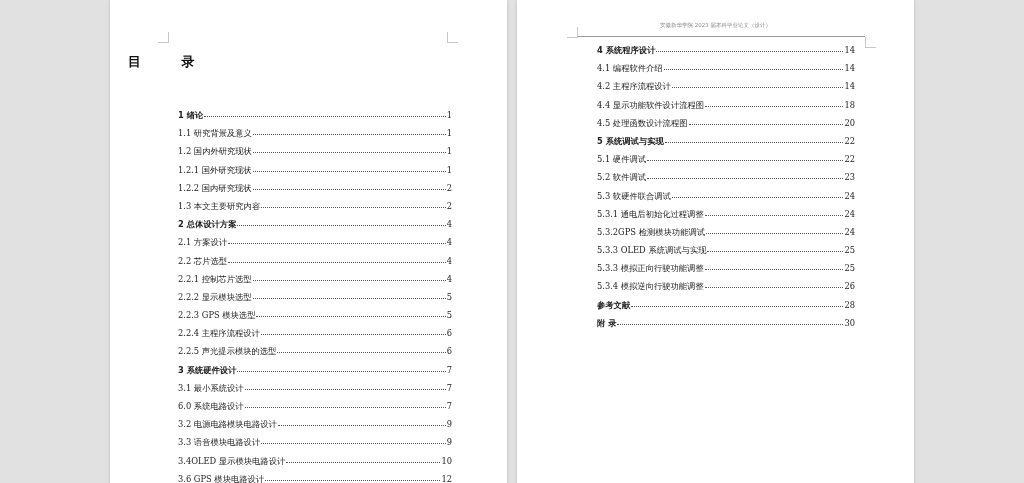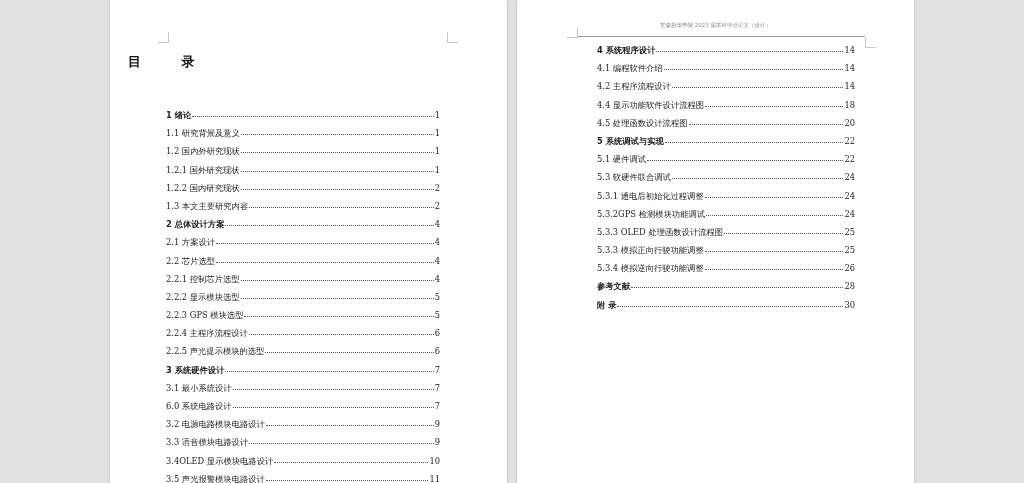--- a/index.html
+++ b/index.html
@@ -43,21 +43,21 @@
     }
     .header-rule { position: absolute; top: 36px; left: 60px; width: 288px; height: 0; border-top: 1px solid #9a9a9a; }
   </style>
 </head>
 <body>
 
 <div class="page" id="page1">
   <div class="corner c-tl" style="left:48px; top:32px;"></div>
   <div class="corner c-tr" style="left:337px; top:32px;"></div>
   <div class="title">目 录</div>
-  <div class="toc" id="toc1" style="left:56px; top:84px; width:274px;">
+  <div class="toc" id="toc1" style="left:68px; top:84px; width:274px;">
       <div class="toc-row bold">
         <span class="toc-label">1 绪论</span>
         <span class="toc-dots"></span>
         <span class="toc-page">1</span>
       </div>
       <div class="toc-row">
         <span class="toc-label">1.1 研究背景及意义</span>
         <span class="toc-dots"></span>
         <span class="toc-page">1</span>
       </div>
@@ -143,25 +143,20 @@
       </div>
       <div class="toc-row">
         <span class="toc-label">3.3 语音模块电路设计</span>
         <span class="toc-dots"></span>
         <span class="toc-page">9</span>
       </div>
       <div class="toc-row">
         <span class="toc-label">3.4OLED 显示模块电路设计</span>
         <span class="toc-dots"></span>
         <span class="toc-page">10</span>
-      </div>
-      <div class="toc-row">
-        <span class="toc-label">3.5 声光报警模块电路设计</span>
-        <span class="toc-dots"></span>
-        <span class="toc-page">11</span>
       </div>
       <div class="toc-row">
         <span class="toc-label">3.6 GPS 模块电路设计</span>
         <span class="toc-dots"></span>
         <span class="toc-page">12</span>
       </div>
     </div>
 </div>
 
 <div class="page" id="page2">
@@ -199,36 +194,41 @@
         <span class="toc-label">5 系统调试与实现</span>
         <span class="toc-dots"></span>
         <span class="toc-page">22</span>
       </div>
       <div class="toc-row">
         <span class="toc-label">5.1 硬件调试</span>
         <span class="toc-dots"></span>
         <span class="toc-page">22</span>
       </div>
       <div class="toc-row">
+        <span class="toc-label">5.2 软件调试</span>
+        <span class="toc-dots"></span>
+        <span class="toc-page">23</span>
+      </div>
+      <div class="toc-row">
         <span class="toc-label">5.3 软硬件联合调试</span>
         <span class="toc-dots"></span>
         <span class="toc-page">24</span>
       </div>
       <div class="toc-row">
         <span class="toc-label">5.3.1  通电后初始化过程调整</span>
         <span class="toc-dots"></span>
         <span class="toc-page">24</span>
       </div>
       <div class="toc-row">
         <span class="toc-label">5.3.2GPS 检测模块功能调试</span>
         <span class="toc-dots"></span>
         <span class="toc-page">24</span>
       </div>
       <div class="toc-row">
-        <span class="toc-label">5.3.3 OLED 处理函数设计流程图</span>
+        <span class="toc-label">5.3.3 OLED 系统调试与实现</span>
         <span class="toc-dots"></span>
         <span class="toc-page">25</span>
       </div>
       <div class="toc-row">
         <span class="toc-label">5.3.3 模拟正向行驶功能调整</span>
         <span class="toc-dots"></span>
         <span class="toc-page">25</span>
       </div>
       <div class="toc-row">
         <span class="toc-label">5.3.4 模拟逆向行驶功能调整</span>

